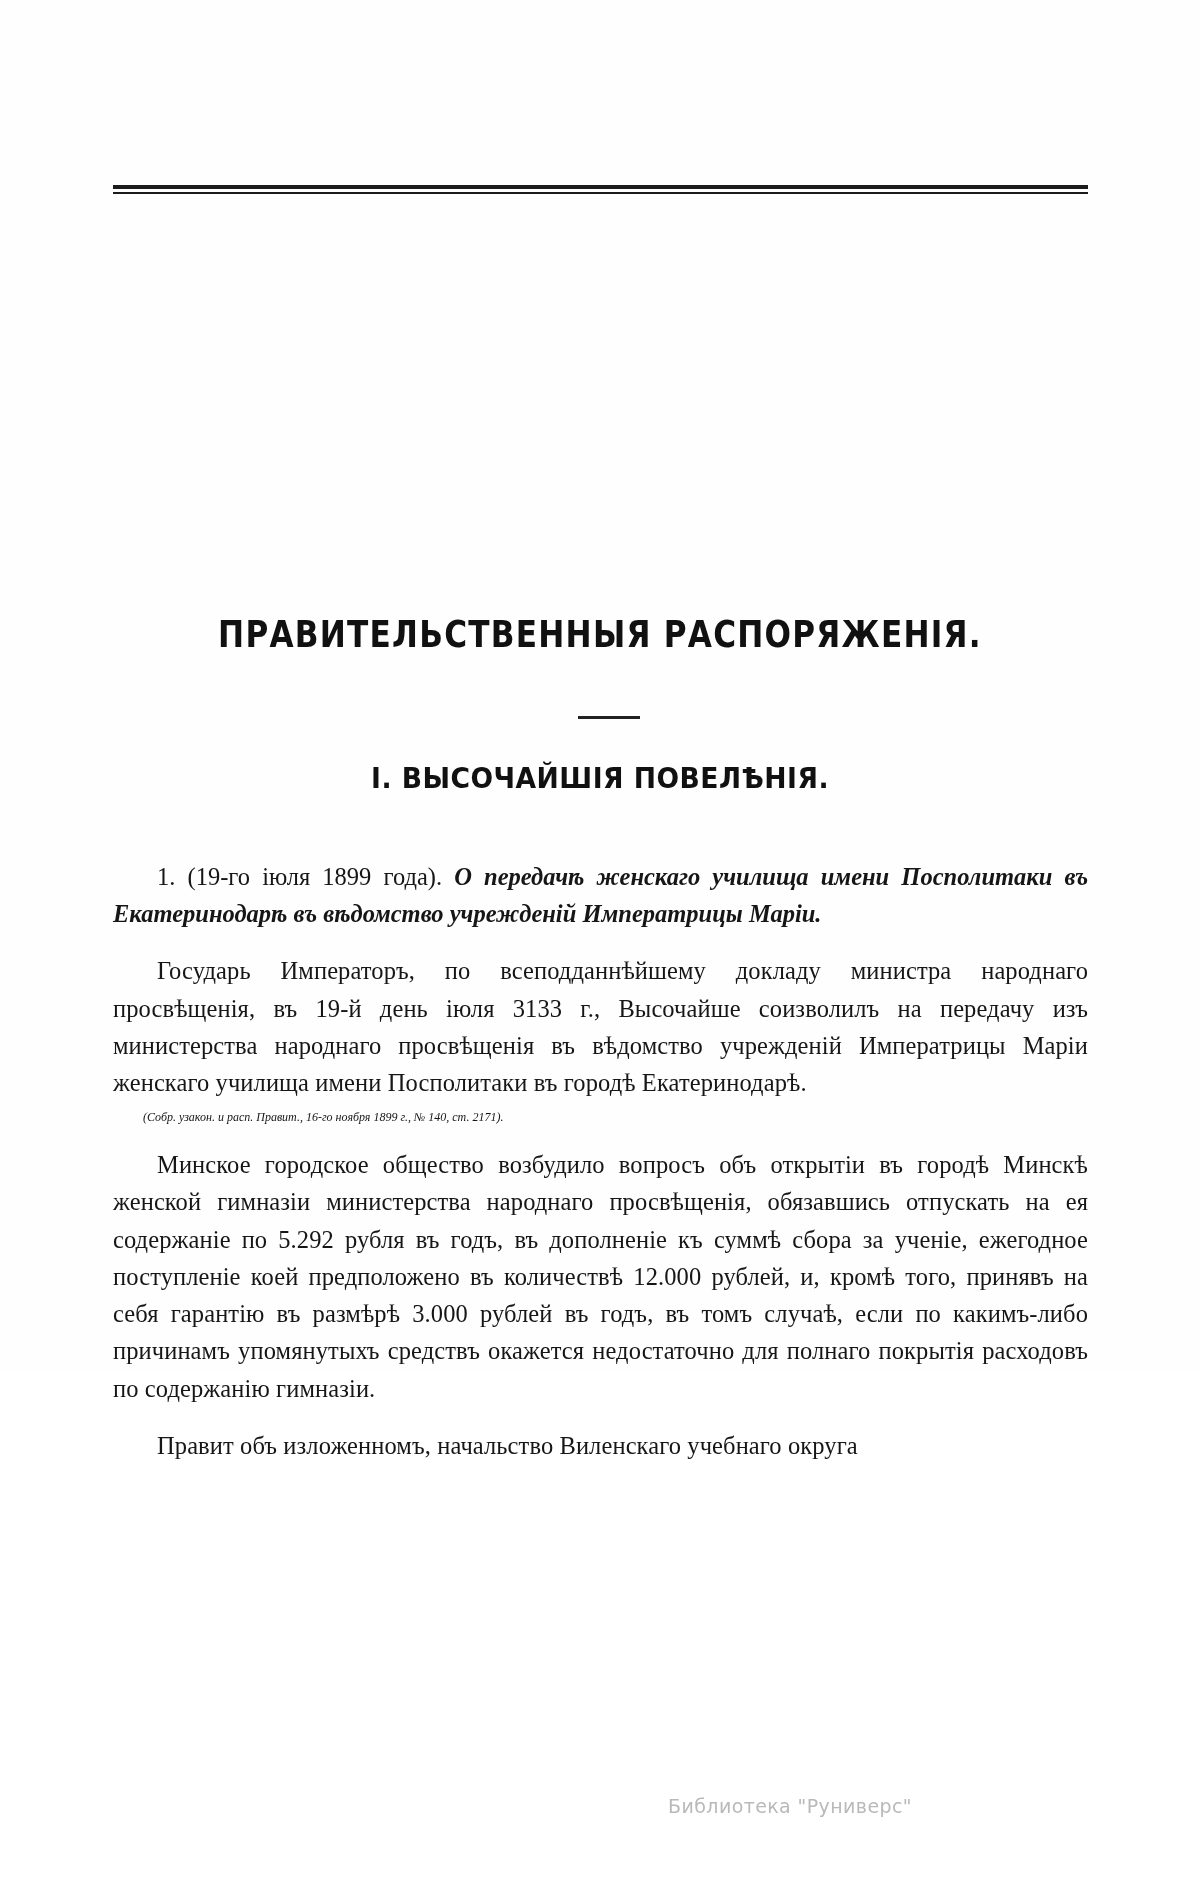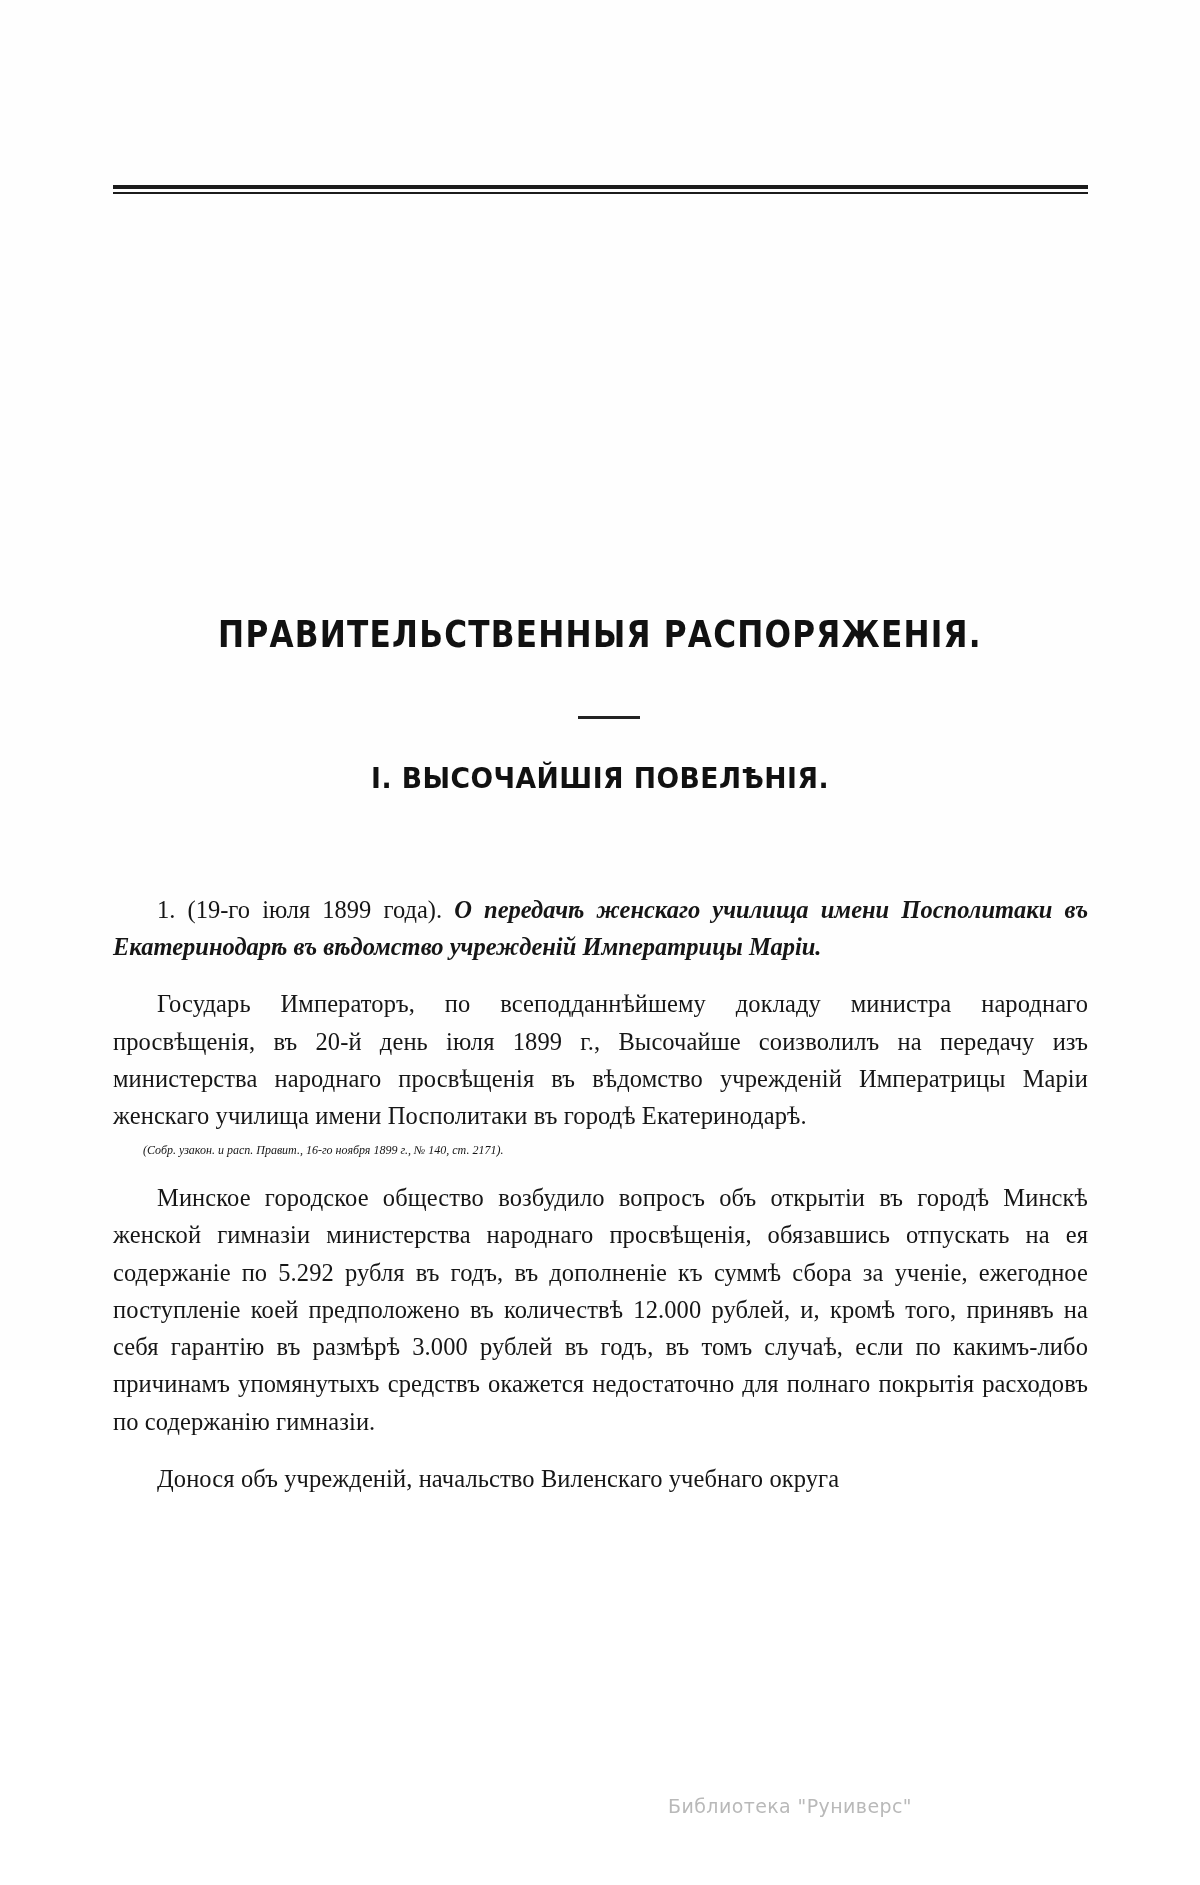--- a/index.html
+++ b/index.html
@@ -79,21 +79,21 @@
     font-weight: bold;
     font-size: 28px;
     letter-spacing: 0.5px;
     color: #111;
     transform: scaleX(0.95);
     transform-origin: center center;
   }
 
   .content {
     position: absolute;
-    top: 873px;
+    top: 840px;
     left: 113px;
     width: 975px;
   }
 
   p {
     margin: 0;
     font-size: 24.5px;
     line-height: 1.52;
     text-align: justify;
     color: #161616;
@@ -163,30 +163,30 @@
   <div class="section-title">I. ВЫСОЧАЙШІЯ ПОВЕЛѢНІЯ.</div>
 
   <div class="content">
 
     <p class="entry-head">
       <span class="num">1.</span>
       <span class="num">(19-го іюля 1899 года).</span>
       <span class="subject">О передачѣ женскаго училища имени Посполитаки въ Екатеринодарѣ въ вѣдомство учрежденій Императрицы Маріи.</span>
     </p>
 
-    <p class="body-par">Государь Императоръ, по всеподданнѣйшему докладу министра народнаго просвѣщенія, въ 20-й день іюля 1899 г., Высочайше соизволилъ на передачу изъ министерства народнаго просвѣщенія въ вѣдомство учрежденій Императрицы Маріи женскаго училища имени Посполитаки въ городѣ Екатеринодарѣ.</p>
+    <p class="body-par">Государь Императоръ, по всеподданнѣйшему докладу министра народнаго просвѣщенія, въ 19-й день іюля 3133 г., Высочайше соизволилъ на передачу изъ министерства народнаго просвѣщенія въ вѣдомство учрежденій Императрицы Маріи женскаго училища имени Посполитаки въ городѣ Екатеринодарѣ.</p>
 
     <p class="source">
       <span class="ital">(Собр. узакон. и расп. Правит., 16-го ноября 1899 г., № 140, ст. 2171).</span>
     </p>
 
 
     <p class="body-par">Минское городское общество возбудило вопросъ объ открытіи въ городѣ Минскѣ женской гимназіи министерства народнаго просвѣщенія, обязавшись отпускать на ея содержаніе по 5.292 рубля въ годъ, въ дополненіе къ суммѣ сбора за ученіе, ежегодное поступленіе коей предположено въ количествѣ 12.000 рублей, и, кромѣ того, принявъ на себя гарантію въ размѣрѣ 3.000 рублей въ годъ, въ томъ случаѣ, если по какимъ-либо причинамъ упомянутыхъ средствъ окажется недостаточно для полнаго покрытія расходовъ по содержанію гимназіи.</p>
 
-    <p class="body-par">Донося объ учрежденій, начальство Виленскаго учебнаго округа</p>
+    <p class="body-par">Правит объ изложенномъ, начальство Виленскаго учебнаго округа</p>
 
   </div>
 
   <div class="watermark">
     <span class="wm-inner">Библиотека "Руниверс"</span>
   </div>
 
 </div>
 
 </body></html>

